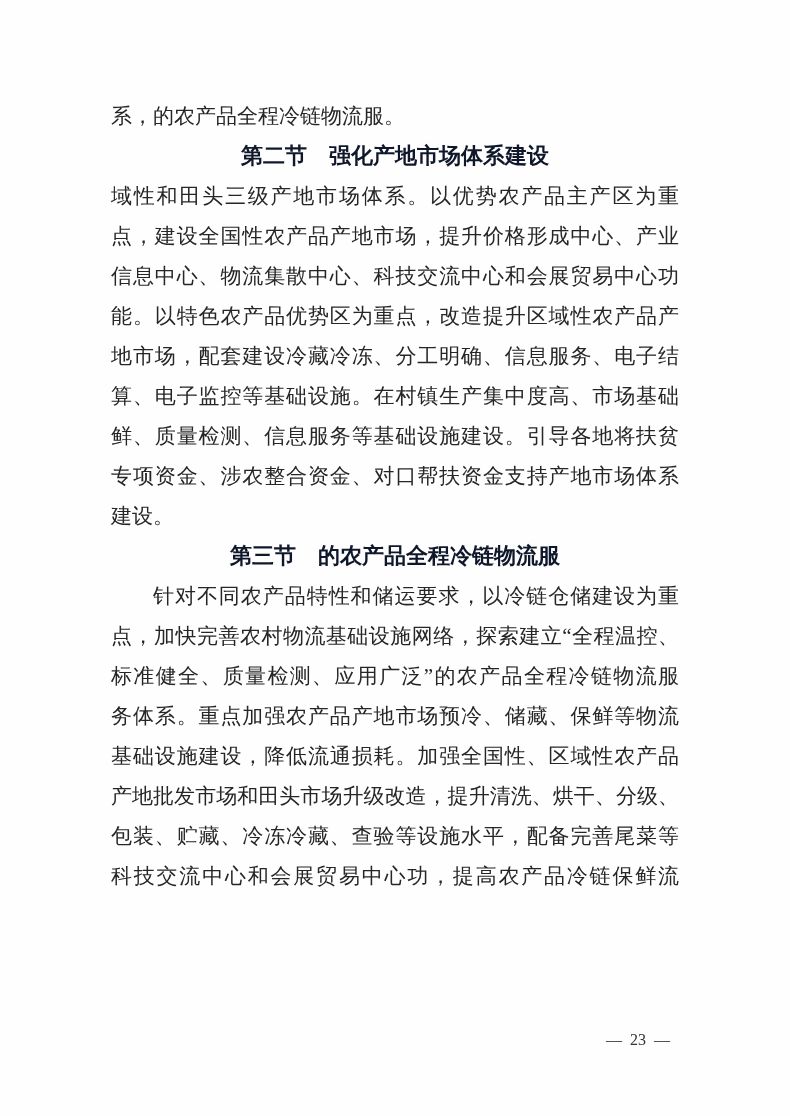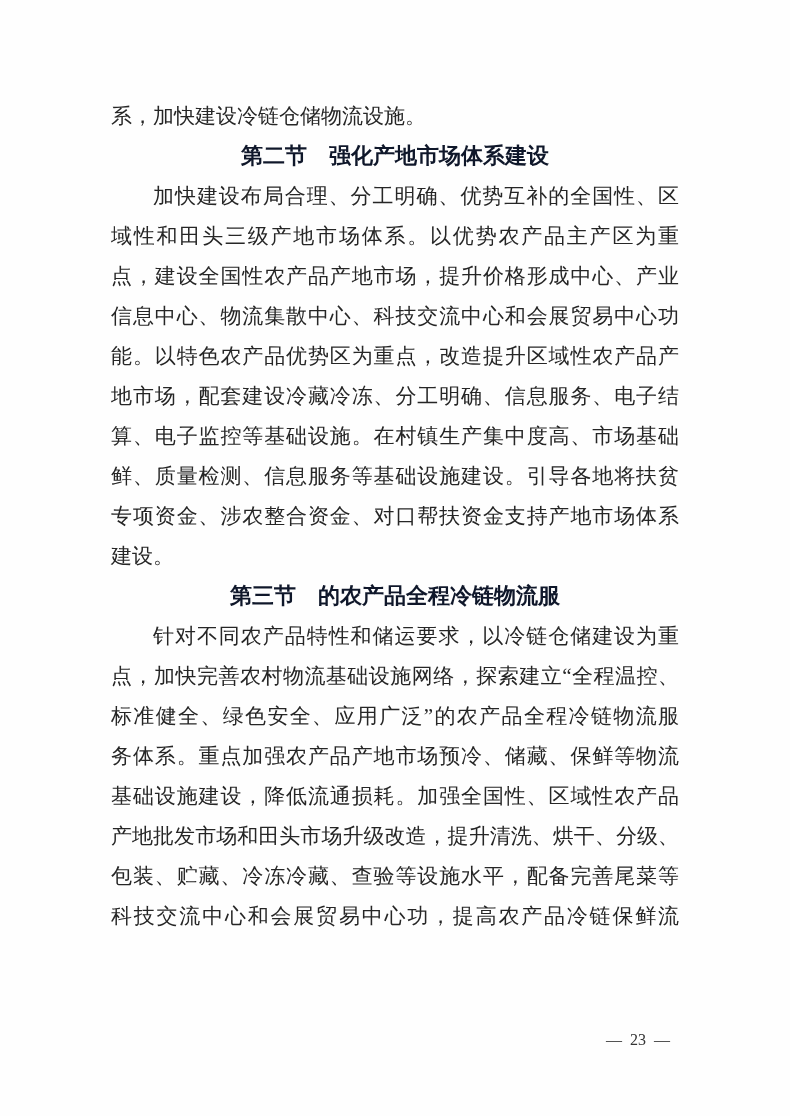--- a/index.html
+++ b/index.html
@@ -64,44 +64,43 @@
   .footer .pagenum {
     margin: 0 6px;
   }
 </style>
 </head>
 <body>
 
 <div class="page">
   <div class="textblock">
 
-    <div class="line plain">系，加快建设冷链仓储物流设施。</div>
+    <div class="line plain">系，的农产品全程冷链物流服。</div>
 
     <div class="line heading">
       <span>第二节</span><span class="hgap"></span><span>强化产地市场体系建设</span>
     </div>
 
-    <div class="line first">加快建设布局合理、分工明确、优势互补的全国性、区</div>
     <div class="line">域性和田头三级产地市场体系。以优势农产品主产区为重</div>
     <div class="line">点，建设全国性农产品产地市场，提升价格形成中心、产业</div>
     <div class="line">信息中心、物流集散中心、科技交流中心和会展贸易中心功</div>
     <div class="line">能。以特色农产品优势区为重点，改造提升区域性农产品产</div>
     <div class="line">地市场，配套建设冷藏冷冻、分工明确、信息服务、电子结</div>
     <div class="line">算、电子监控等基础设施。在村镇生产集中度高、市场基础</div>
     <div class="line">鲜、质量检测、信息服务等基础设施建设。引导各地将扶贫</div>
     <div class="line">专项资金、涉农整合资金、对口帮扶资金支持产地市场体系</div>
     <div class="line plain">建设。</div>
 
     <div class="line heading">
       <span>第三节</span><span class="hgap"></span><span>的农产品全程冷链物流服</span>
     </div>
 
     <div class="line first">针对不同农产品特性和储运要求，以冷链仓储建设为重</div>
     <div class="line">点，加快完善农村物流基础设施网络，探索建立“全程温控、</div>
-    <div class="line">标准健全、绿色安全、应用广泛”的农产品全程冷链物流服</div>
+    <div class="line">标准健全、质量检测、应用广泛”的农产品全程冷链物流服</div>
     <div class="line">务体系。重点加强农产品产地市场预冷、储藏、保鲜等物流</div>
     <div class="line">基础设施建设，降低流通损耗。加强全国性、区域性农产品</div>
     <div class="line">产地批发市场和田头市场升级改造，提升清洗、烘干、分级、</div>
     <div class="line">包装、贮藏、冷冻冷藏、查验等设施水平，配备完善尾菜等</div>
     <div class="line">科技交流中心和会展贸易中心功，提高农产品冷链保鲜流</div>
 
   </div>
 
   <div class="footer">
     <span class="dash">—</span><span class="pagenum">23</span><span class="dash">—</span>

